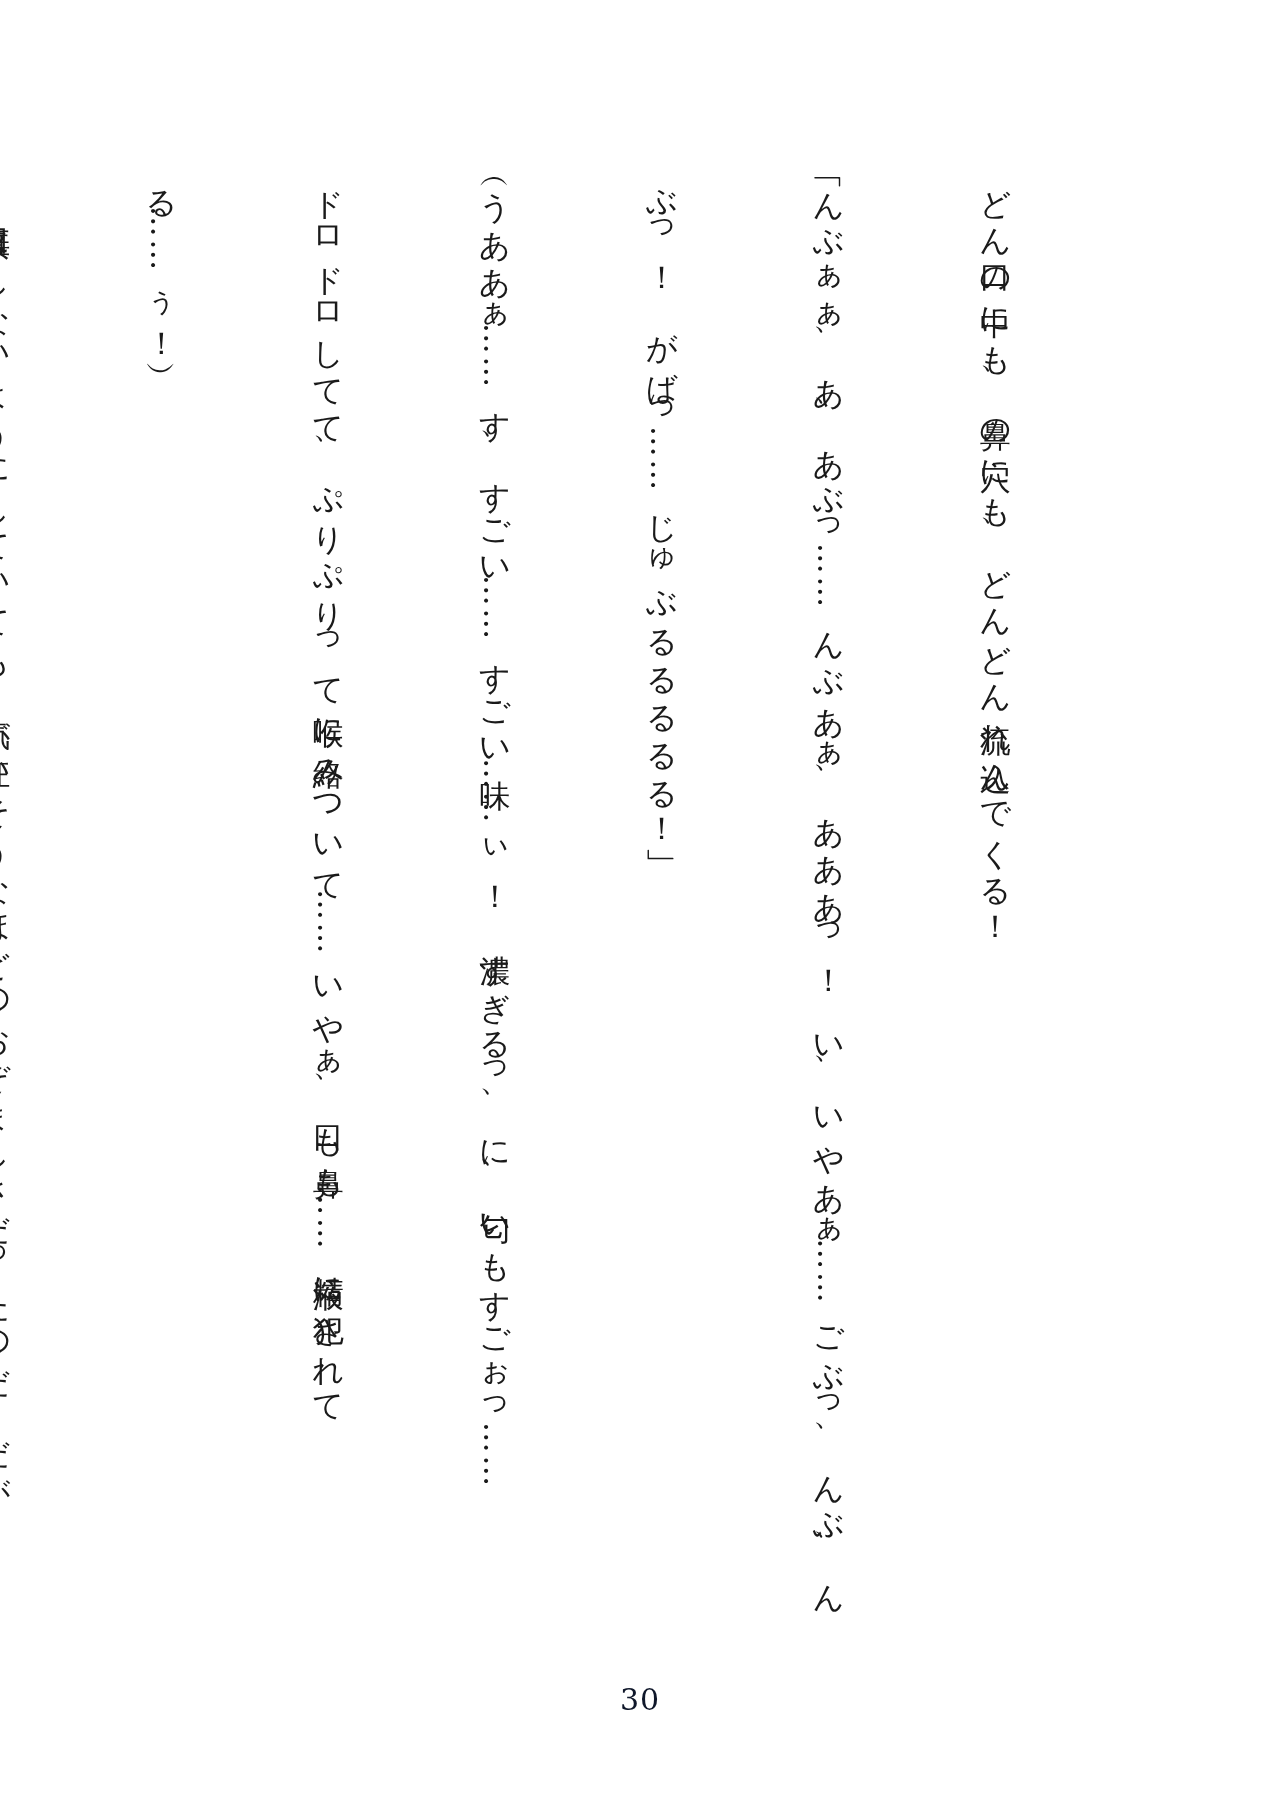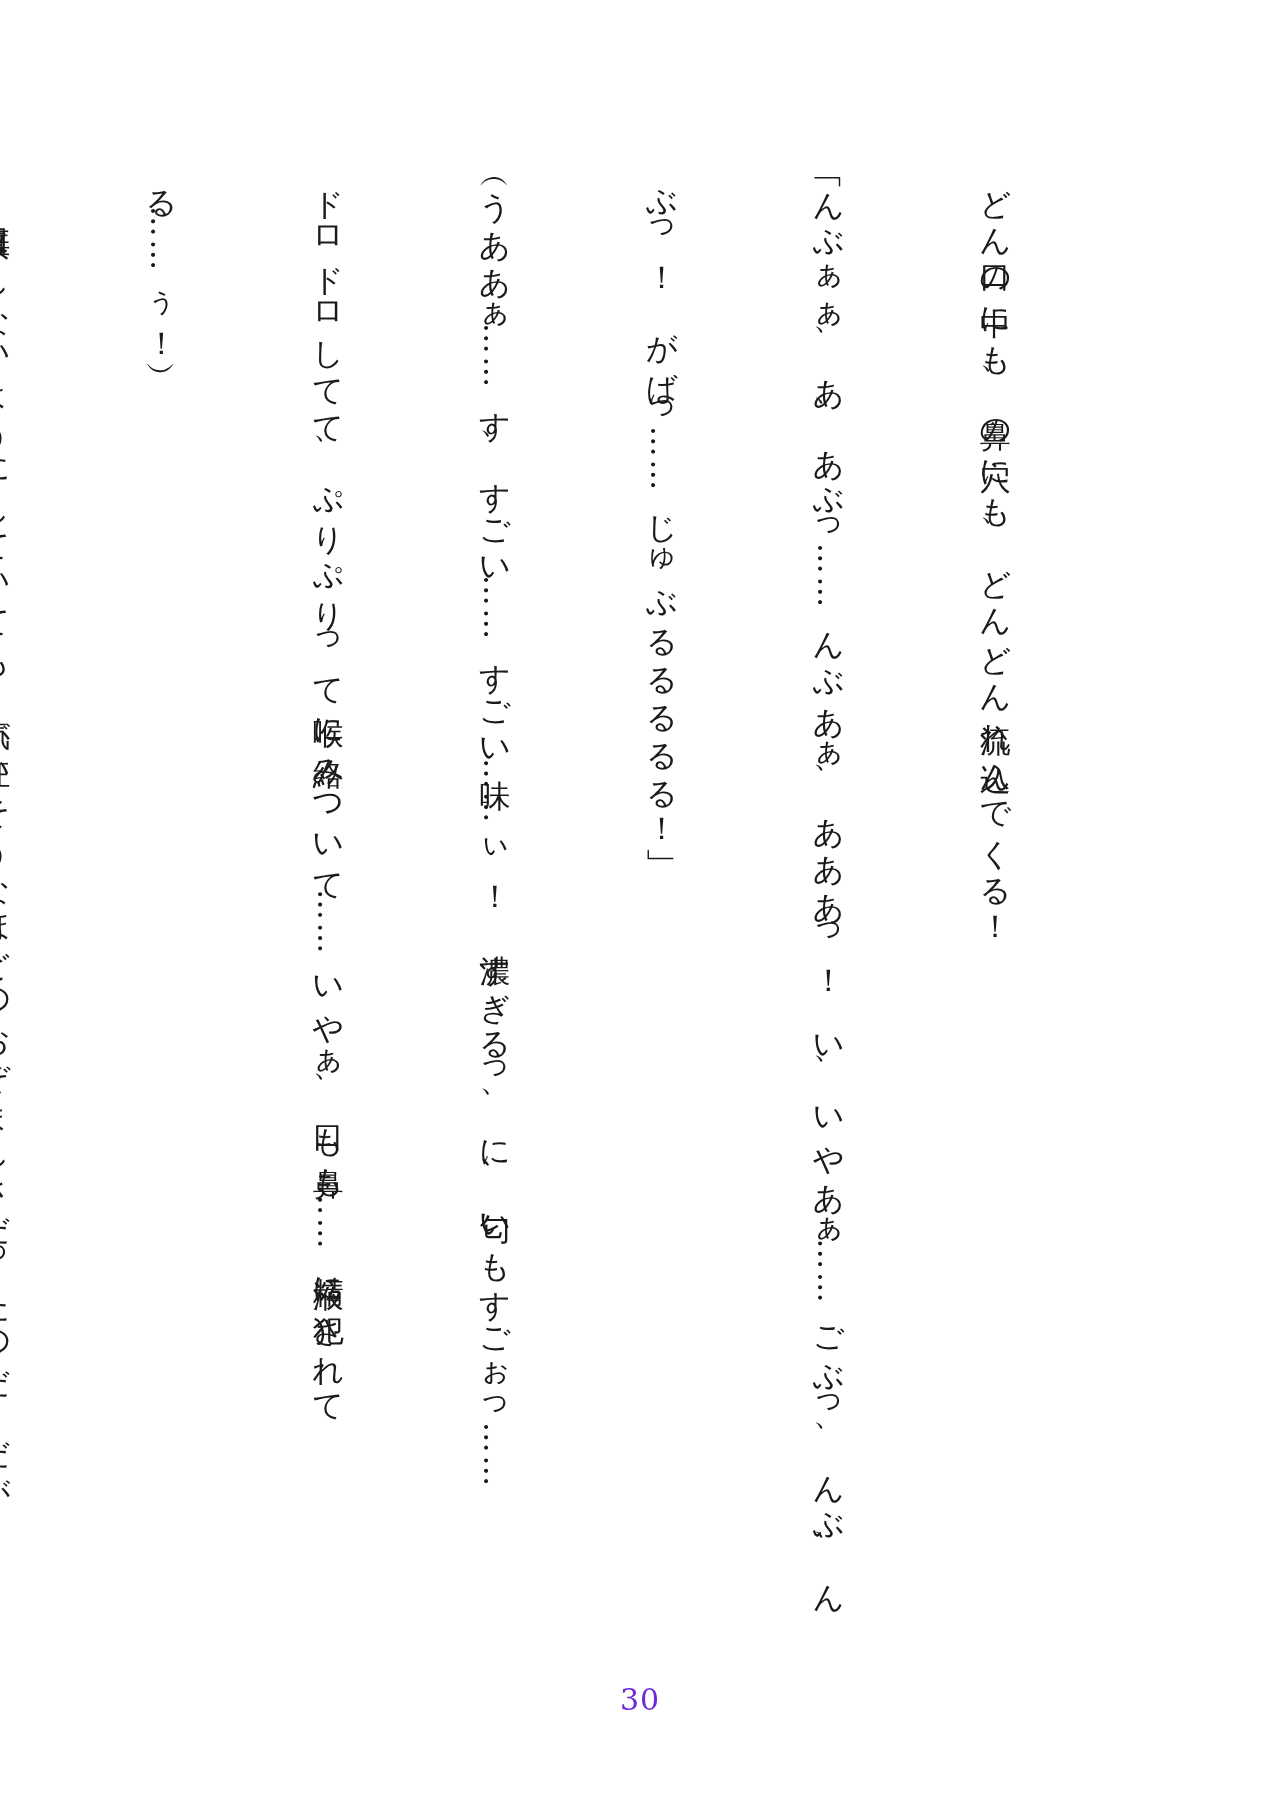--- a/index.html
+++ b/index.html
@@ -34,21 +34,21 @@
   }
   .page-number {
     position: absolute;
     top: 1682px;
     left: 0;
     width: 100%;
     text-align: center;
     font-family: "DejaVu Serif", "Liberation Serif", serif;
     font-size: 30px;
     letter-spacing: 1px;
-    color: #6d28d9;
+    color: #0f172a;
   }
 </style>
 </head>
 <body>
 
 <div class="text-block">
   <div class="tcol">どん口の中にも、鼻の穴にも、どんどん流れ込んでくる！</div>
   <div class="tcol">「んぶぁぁ、あ、あぶっ……んぶあぁ、あああっ！　い、いやあぁ……ごぶっ、んぶ、ん</div>
   <div class="tcol">ぶっ！　がばっ……じゅぶるるるるる！」</div>
   <div class="tcol">（うああぁ……す、すごい……すごい味……ぃ！　濃すぎるっ、に、匂いもすごぉっ……</div>

